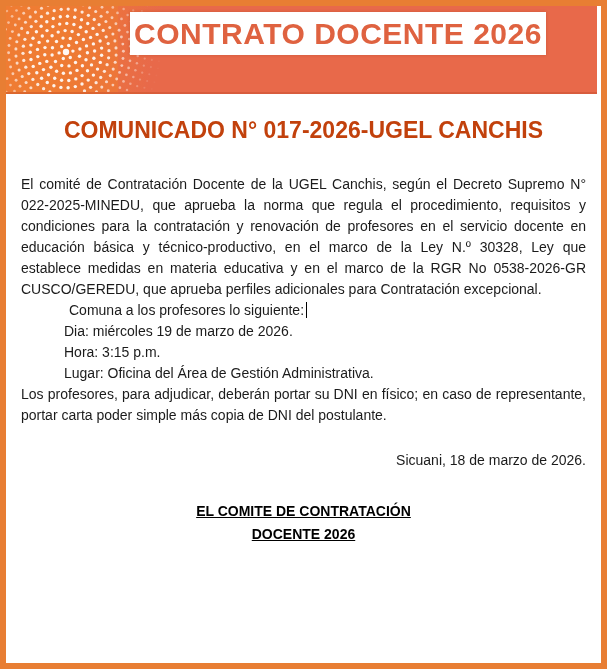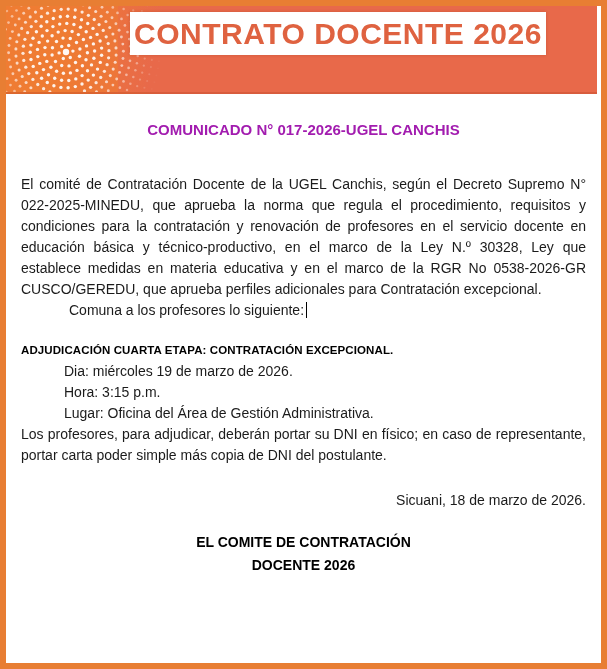--- a/index.html
+++ b/index.html
@@ -42,24 +42,24 @@
     white-space: nowrap;
   }
   .doc {
     padding: 22px 15px 0 15px;
     font-size: 14px;
     line-height: 21px;
   }
   .doc-title {
     margin: 0 0 30px 0;
     text-align: center;
-    font-size: 15px;
+    font-size: 23px;
     line-height: 28px;
     font-weight: bold;
-    color: #a21caf;
+    color: #c2410c;
   }
   p { margin: 0; }
   .justified { text-align: justify; }
   .lead-line { text-align: left; margin-left: 48px; }
   .cursor {
     display: inline-block;
     width: 1px;
     height: 16px;
     background: #000;
     vertical-align: -3px;
@@ -67,21 +67,21 @@
   }
   .section-heading {
     margin-top: 19px;
     font-weight: bold;
     font-size: 11.5px;
     letter-spacing: 0.1px;
     color: #000;
   }
   .detail-line { padding-left: 43px; }
   .date-line { margin-top: 24px; text-align: right; }
-  .signature { margin-top: 20px; text-align: center; font-weight: bold; font-size: 14px; line-height: 23px; color: #000; }
+  .signature { margin-top: 29px; text-align: center; font-weight: bold; font-size: 14px; line-height: 23px; color: #000; text-decoration: underline; }
 </style>
 </head>
 <body>
 
 <div class="page">
 
   <div class="banner">
     <svg class="dots-svg" width="160" height="86">
         <rect x="0" y="0" width="112" height="86" fill="#EF7C33" opacity="0.55"></rect>
         <circle cx="60" cy="46" r="3.2" fill="#fff" opacity="0.95"></circle>
@@ -354,21 +354,20 @@
     </div>
   </div>
 
   <div class="doc">
     <h1 class="doc-title">COMUNICADO N° 017-2026-UGEL CANCHIS</h1>
 
     <p class="justified">El comité de Contratación Docente de la UGEL Canchis, según el Decreto Supremo N° 022-2025-MINEDU, que aprueba la norma que regula el procedimiento, requisitos y condiciones para la contratación y renovación de profesores en el servicio docente en educación básica y técnico-productivo, en el marco de la Ley N.º 30328, Ley que establece medidas en materia educativa y en el marco de la RGR No 0538-2026-GR CUSCO/GEREDU, que aprueba perfiles adicionales para Contratación excepcional.</p>
 
     <p class="lead-line"><span>Comuna a los profesores lo siguiente:</span><span class="cursor"></span></p>
 
-    <p class="section-heading">ADJUDICACIÓN CUARTA ETAPA: CONTRATACIÓN EXCEPCIONAL.</p>
 
     <p class="detail-line">Dia: miércoles 19 de marzo de 2026.</p>
     <p class="detail-line">Hora: 3:15 p.m.</p>
     <p class="detail-line">Lugar: Oficina del Área de Gestión Administrativa.</p>
 
     <p class="justified">Los profesores, para adjudicar, deberán portar su DNI en físico; en caso de representante, portar carta poder simple más copia de DNI del postulante.</p>
 
     <p class="date-line">Sicuani, 18 de marzo de 2026.</p>
 
     <div class="signature">

